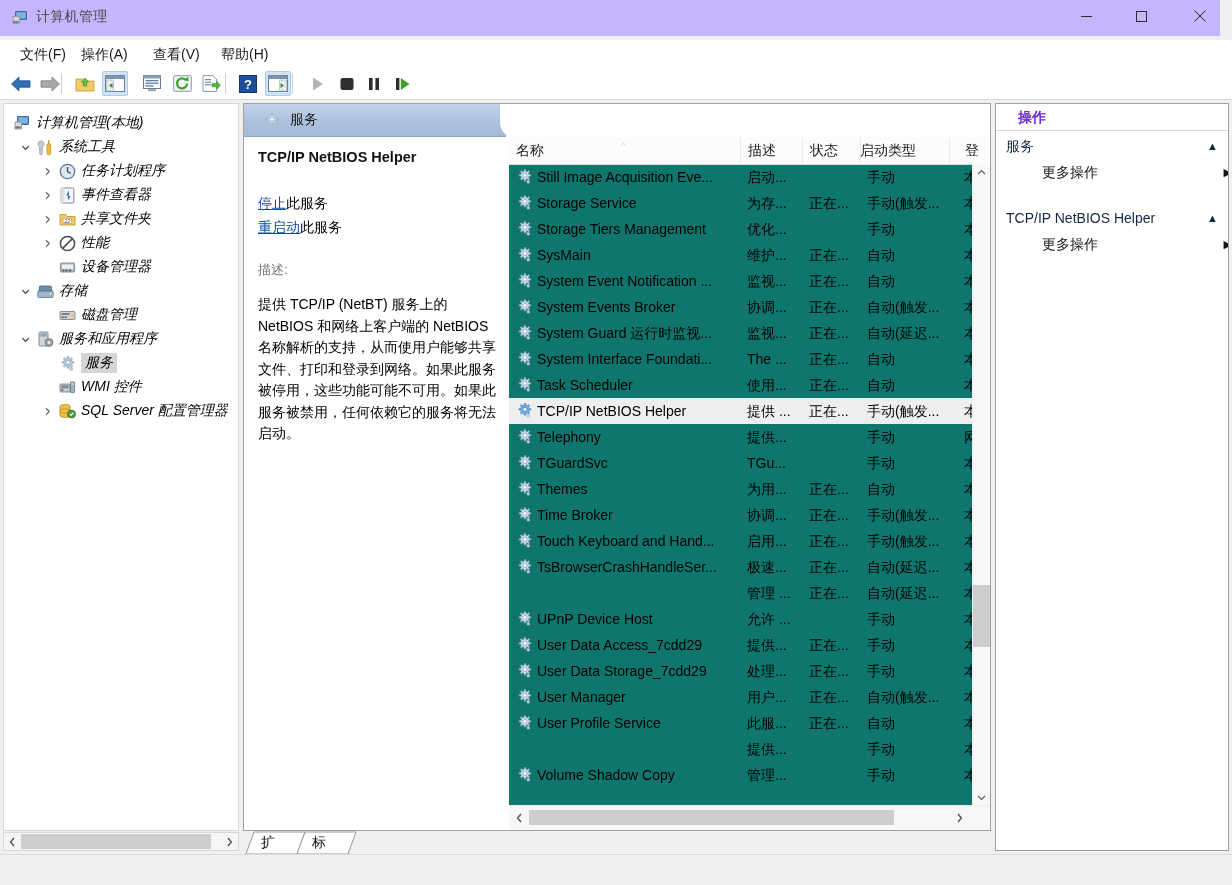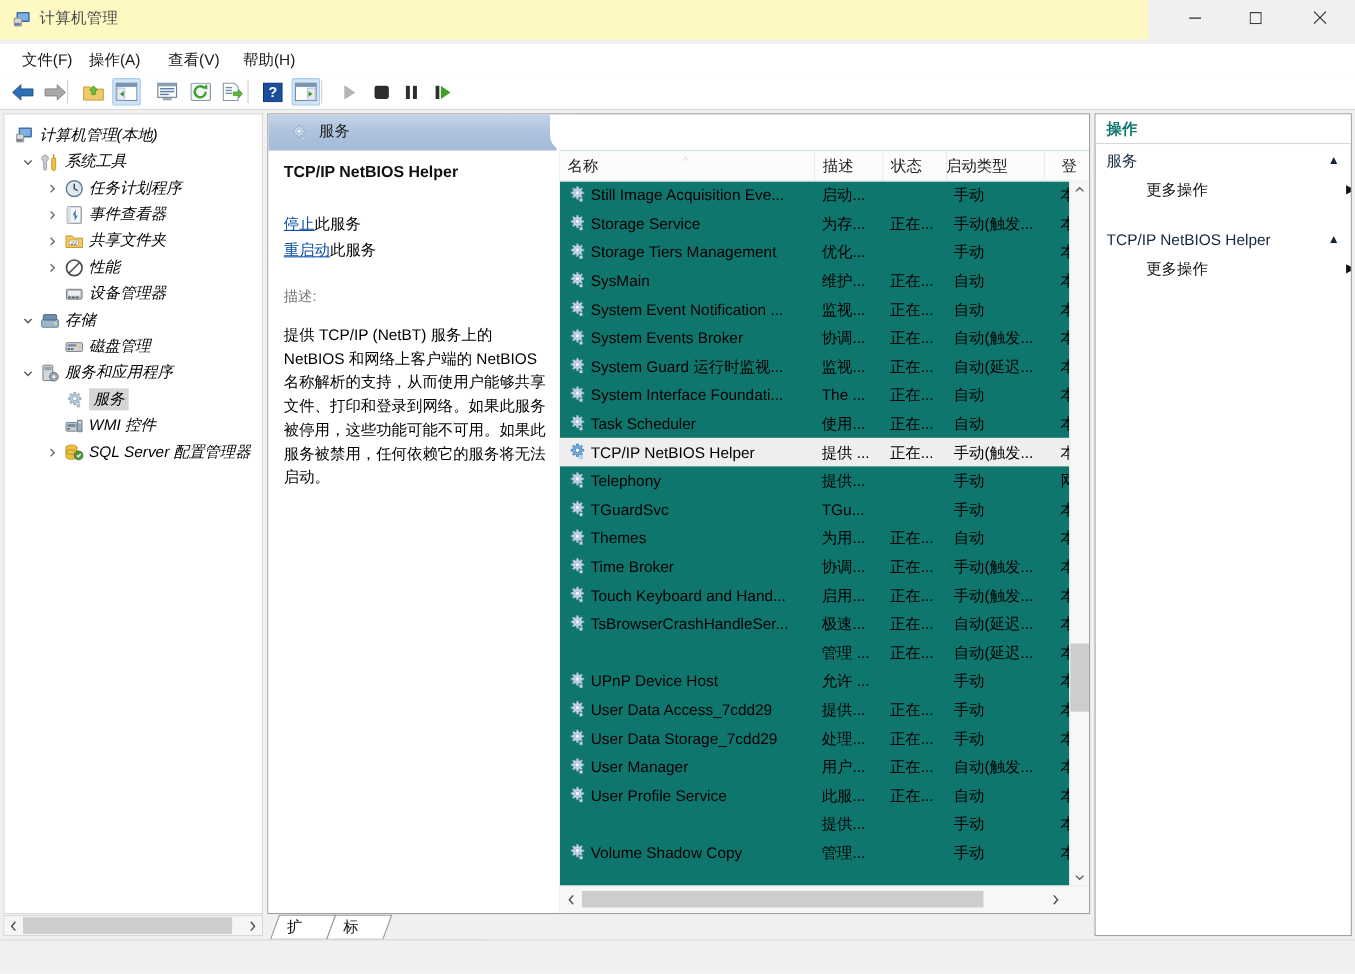--- a/index.html
+++ b/index.html
@@ -6,21 +6,21 @@
   body{
     width:1232px;height:885px;overflow:hidden;
     background:#ffffff;
     font-family:"Liberation Sans","DejaVu Sans",sans-serif;
     font-size:14px;color:#000;
     -webkit-font-smoothing:antialiased;
   }
   .win{position:relative;width:1232px;height:885px;background:#f0f0f0;}
 
   
-  .titlebar{position:absolute;left:0;top:0;width:1044px;height:36px;background:#fef9c3;}
+  .titlebar{position:absolute;left:0;top:0;width:1220px;height:36px;background:#c4b5fd;}
   .title-icon{position:absolute;left:12px;top:10px;width:17px;height:16px;}
   .title-text{position:absolute;left:36px;top:8px;font-size:14px;color:#4a4a4a;letter-spacing:.3px;}
   .wbtn{position:absolute;top:0;width:46px;height:32px;cursor:default;}
   .wmin{left:1063px;}
   .wmax{left:1118px;}
   .wclose{left:1177px;}
   .glyph{position:absolute;left:0;top:0;width:46px;height:32px;display:flex;align-items:center;justify-content:center;color:#2b2b2b;}
 
   
   .menubar{position:absolute;left:0;top:40px;width:1232px;height:28px;background:#ffffff;}
@@ -85,21 +85,21 @@
   .hscroll2{position:absolute;left:0;right:0;bottom:0;height:24px;background:#f7f7f7;border-top:1px solid #ececec;}
   .hs2-arrow{position:absolute;top:3px;width:17px;height:17px;display:flex;align-items:center;justify-content:center;color:#4d4d4d;font-size:11px;cursor:default;}
   .hs2-thumb{position:absolute;left:20px;top:4px;width:365px;height:15px;background:#cdcdcd;cursor:default;}
 
   
   .tabs{position:absolute;left:243px;top:831px;height:24px;}
   .tab{position:absolute;top:0;height:22px;line-height:22px;font-size:14px;color:#111;cursor:default;}
 
   
   .actions{position:absolute;left:995px;top:103px;width:234px;height:748px;background:#fff;border:1px solid #a0a0a0;box-sizing:border-box;overflow:hidden;}
-  .act-title{position:absolute;left:0;top:0;width:100%;height:27px;line-height:27px;padding-left:10px;box-sizing:border-box;font-size:14px;font-weight:bold;color:#0f766e;background:#fff;border-bottom:1px solid #d8d8d8;}
+  .act-title{position:absolute;left:0;top:0;width:100%;height:27px;line-height:27px;padding-left:22px;box-sizing:border-box;font-size:14px;font-weight:bold;color:#6d28d9;background:#fff;border-bottom:1px solid #d8d8d8;}
   .act-hdr{position:absolute;left:0;width:100%;height:26px;
     background:linear-gradient(to bottom,#c2d2e7 0%,#accodf 1%,#a9bfdb 60%,#9fb6d4 100%);
     border-top:1px solid #ffffff;box-sizing:border-box;cursor:default;}
   .act-hdr .t{position:absolute;left:10px;top:0;height:26px;line-height:26px;font-size:14px;color:#14283f;white-space:nowrap;overflow:hidden;}
   .act-hdr .chev{position:absolute;right:10px;top:0;height:26px;line-height:26px;font-size:11px;color:#12243a;}
   .act-item{position:absolute;left:0;width:100%;height:26px;cursor:default;margin-left:16px;}
   .act-item .t{position:absolute;left:30px;top:0;height:26px;line-height:26px;font-size:14px;color:#111;}
   .act-item .arr{position:absolute;right:12px;top:0;height:26px;line-height:26px;font-size:11px;color:#111;}
 
   .statusbar{position:absolute;left:0;bottom:0;width:1232px;height:30px;background:#f0f0f0;border-top:1px solid #dcdcdc;}

